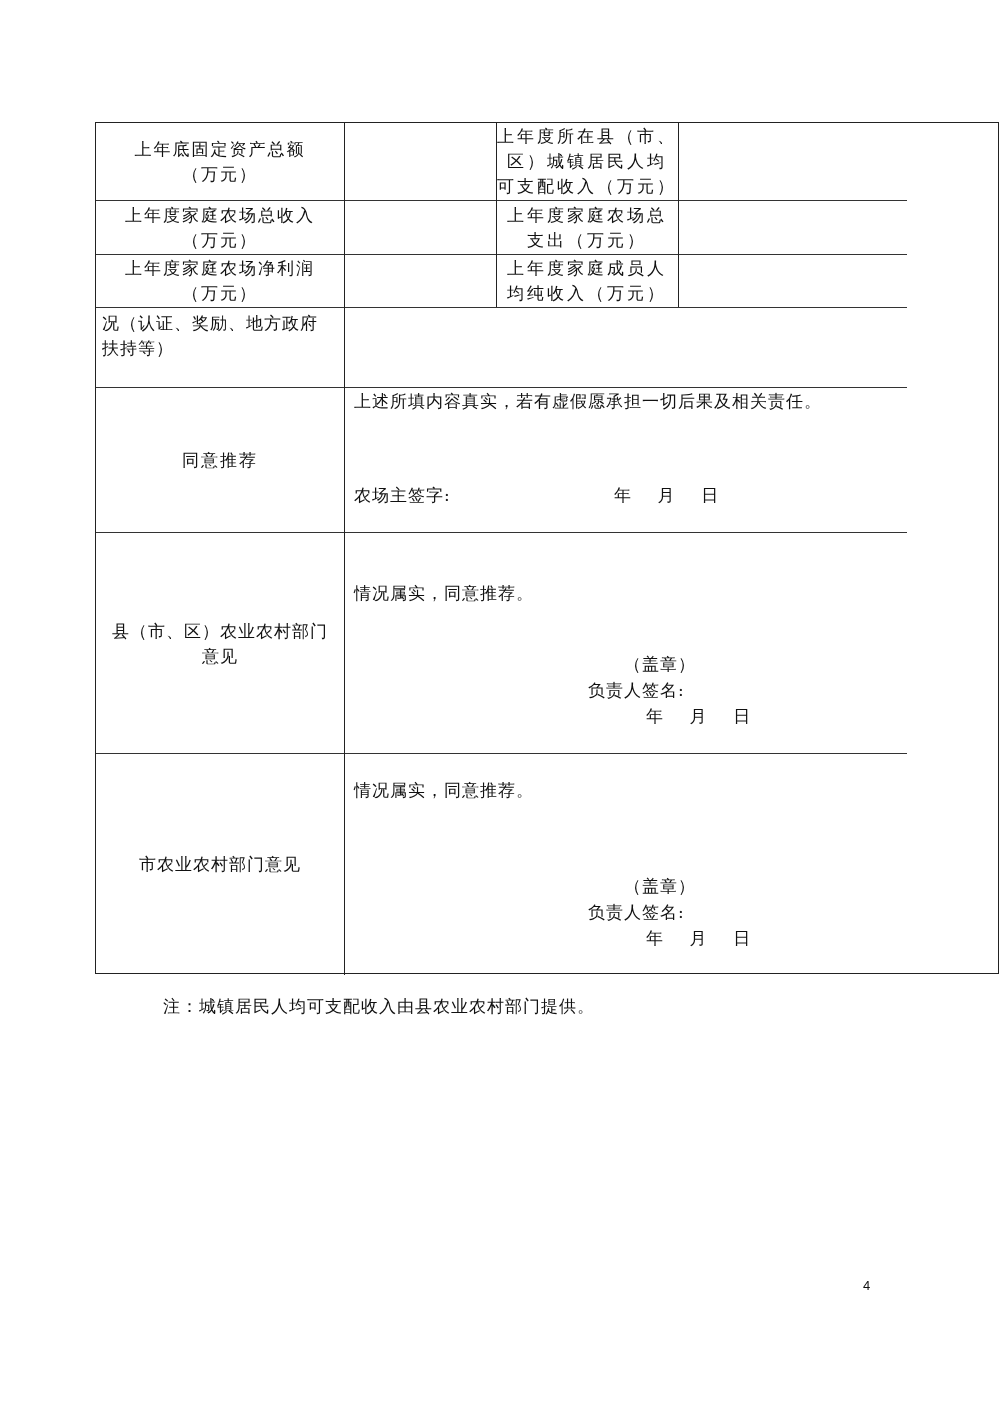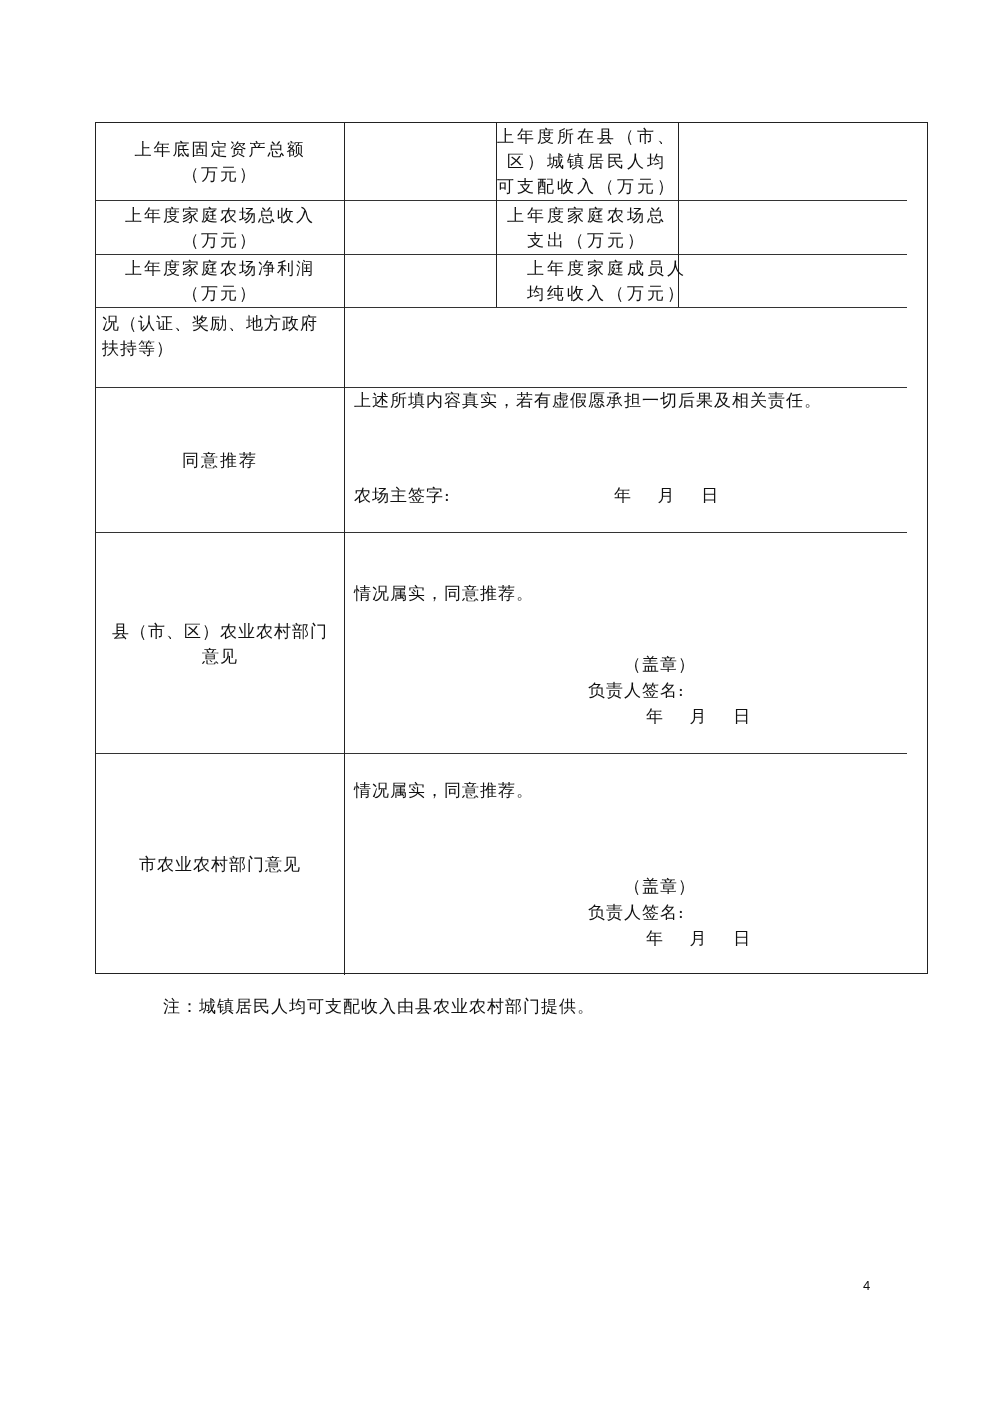--- a/index.html
+++ b/index.html
@@ -1,17 +1,17 @@
 <!DOCTYPE html>
 <html><head>
 <meta charset="utf-8">
 <style>
   html, body { margin:0; padding:0; background:#ffffff; }
   body { width:1000px; height:1414px; position:relative; font-family:"DejaVu Serif", "Liberation Serif", serif; color:#111; font-size:17px; }
-  .tbl { position:absolute; left:95px; top:122px; width:833px; height:852px; border:1px solid #222; box-sizing:border-box; }
+  .tbl { position:absolute; left:95px; top:122px; width:904px; height:852px; border:1px solid #222; box-sizing:border-box; }
   .cell { position:absolute; box-sizing:border-box; }
   .hl { position:absolute; height:0; border-top:1px solid #333; }
   .vl { position:absolute; width:0; border-left:1px solid #222; }
   .lbl { position:absolute; text-align:center; line-height:25px; letter-spacing:2px; }
   .txt { position:absolute; line-height:25px; letter-spacing:1px; white-space:nowrap; }
   .note { position:absolute; left:131px; top:995px; letter-spacing:1px;margin-left:32px; }
   .page-num { position:absolute; left:863px; top:1278px; font-family:"Liberation Sans", sans-serif; font-size:13px; }
 </style>
 </head>
 <body>
@@ -50,34 +50,34 @@
     <div>上年度家庭农场总</div>
     <div>支出（万元）</div>
   </div>
   <div class="cell" style="left:583px;top:78px;width:228px;height:53px;"><span></span></div>
 
   <div class="lbl" style="left:0;top:133px;width:248px;">
     <div>上年度家庭农场净利润</div>
     <div>（万元）</div>
   </div>
   <div class="cell" style="left:249px;top:132px;width:151px;height:52px;"><span></span></div>
-  <div class="lbl" style="left:400px;top:133px;width:182px;letter-spacing:3px;padding-left:20px;">
+  <div class="lbl" style="left:400px;top:133px;width:182px;letter-spacing:3px;">
     <div>上年度家庭成员人</div>
     <div>均纯收入（万元）</div>
   </div>
   <div class="cell" style="left:583px;top:132px;width:228px;height:52px;"><span></span></div>
 
   <div class="lbl" style="left:6px;top:188px;width:240px;text-align:left;letter-spacing:1px;">
     <div>况（认证、奖励、地方政府</div>
     <div>扶持等）</div>
   </div>
   <div class="cell" style="left:249px;top:185px;width:562px;height:79px;"><span></span></div>
 
   <div class="lbl" style="left:0;top:325px;width:248px;">同意推荐</div>
-  <div class="txt" style="left:258px;top:266px;font-family:Liberation Mono, monospace;">上述所填内容真实，若有虚假愿承担一切后果及相关责任。</div>
+  <div class="txt" style="left:258px;top:266px;">上述所填内容真实，若有虚假愿承担一切后果及相关责任。</div>
   <div class="txt" style="left:258px;top:360px;">农场主签字:</div>
   <div class="txt" style="left:370px;top:360px;width:140px;height:25px;"></div>
   <div class="txt" style="left:518px;top:360px;white-space:pre;">年    月    日</div>
 
   <div class="lbl" style="left:0;top:496px;width:248px;letter-spacing:1px;">
     <div>县（市、区）农业农村部门</div>
     <div>意见</div>
   </div>
   <div class="txt" style="left:258px;top:458px;">情况属实，同意推荐。</div>
   <div class="txt" style="left:528px;top:529px;">（盖章）</div>

